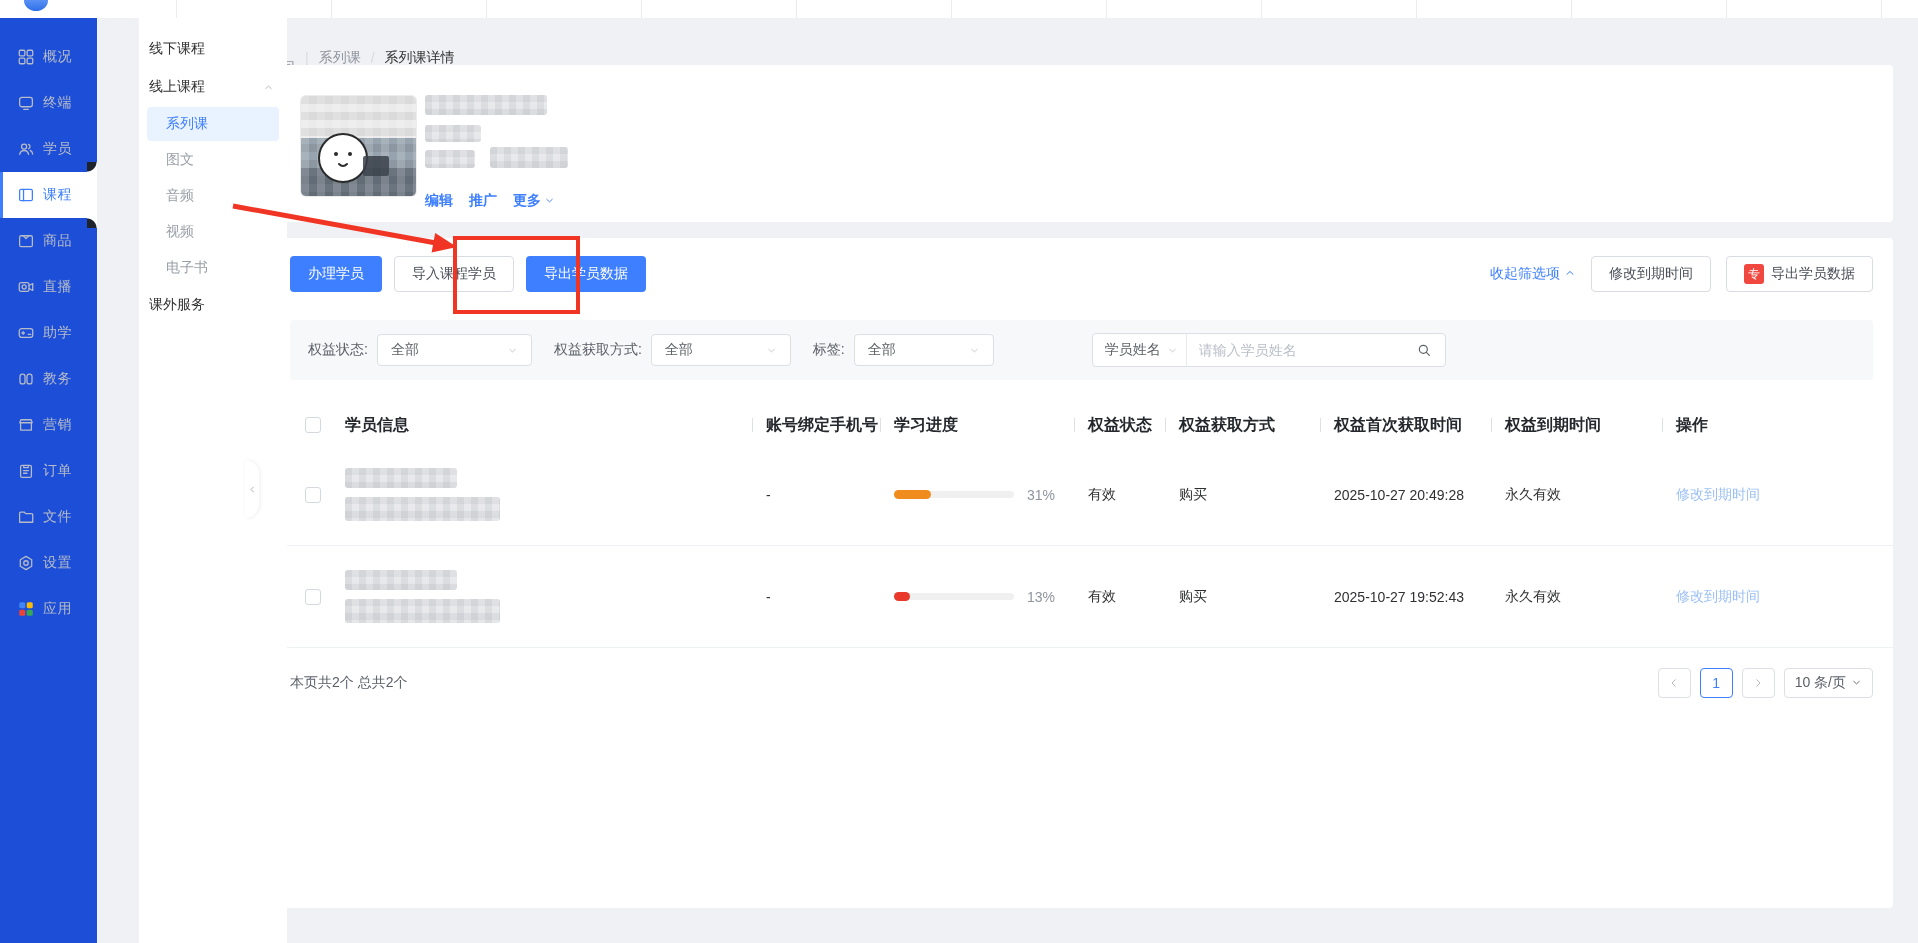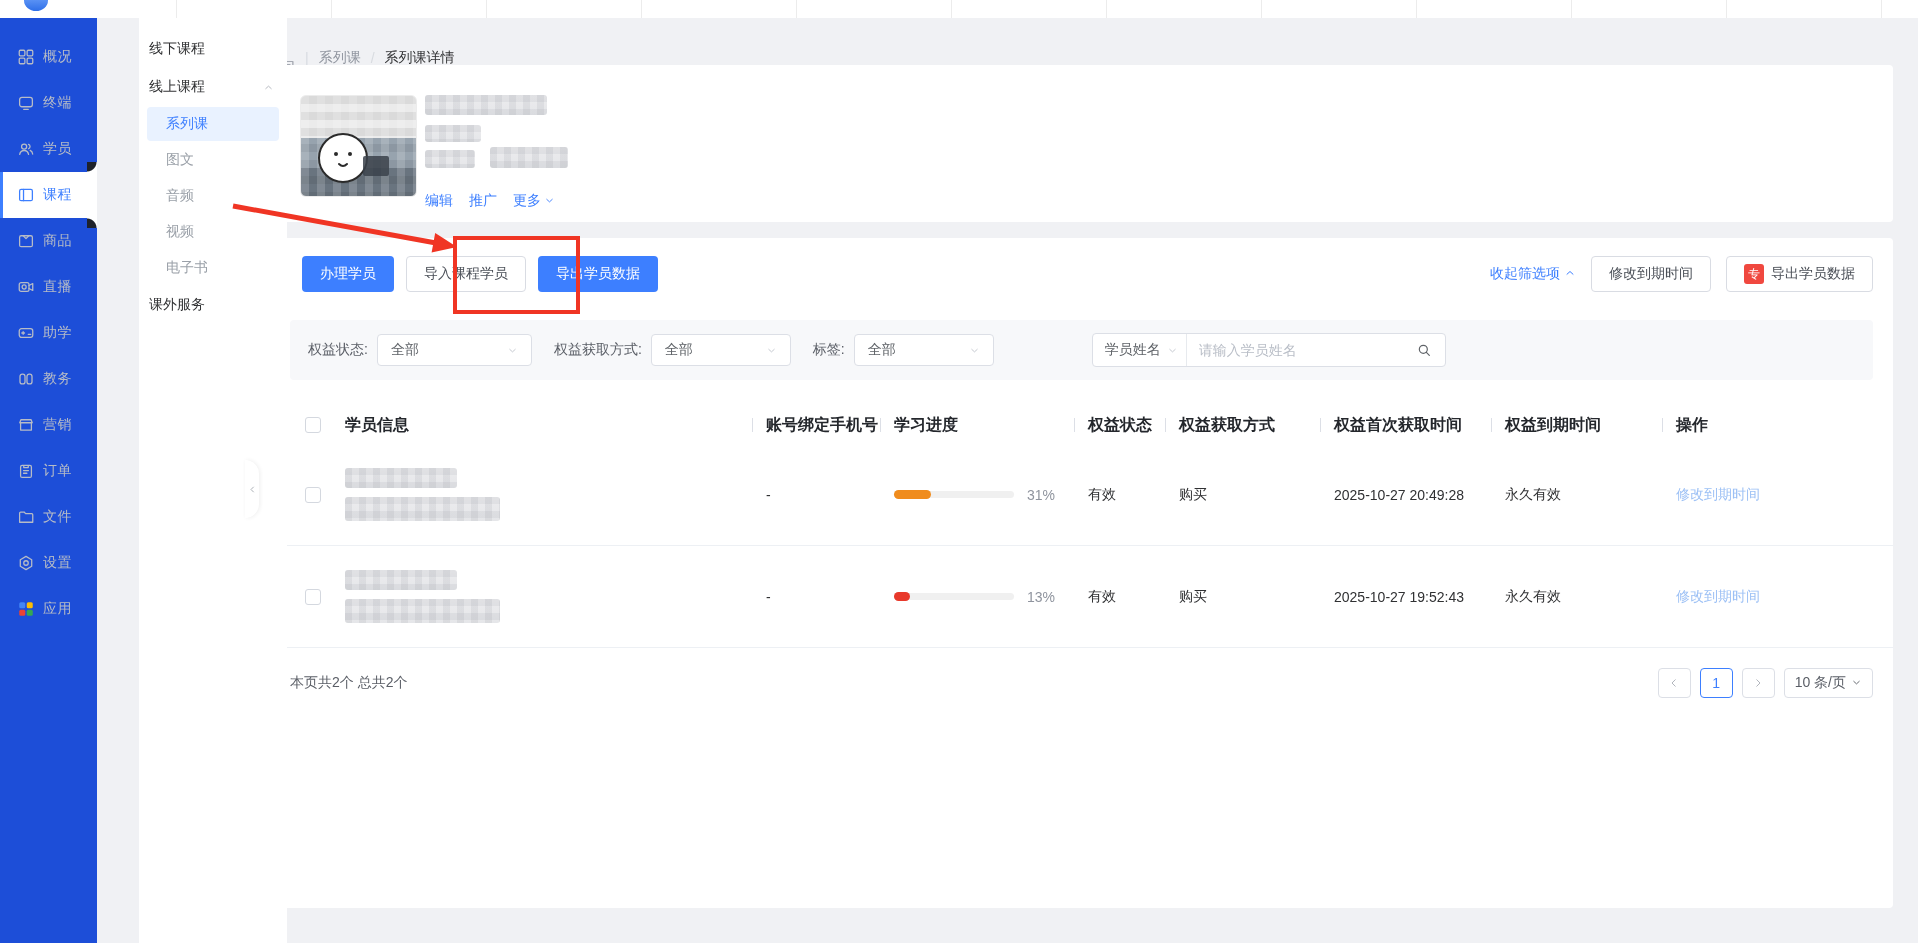--- a/index.html
+++ b/index.html
@@ -59,36 +59,36 @@
     background:
       linear-gradient(90deg, rgba(110,115,125,.10) 50%, transparent 50%) 0 0/14px 14px,
       linear-gradient(rgba(110,115,125,.09) 50%, transparent 50%) 7px 0/14px 14px,
       linear-gradient(#ececee,#e5e6e9); }
   .blur-line { position:absolute; }
   .t1 { left:163px; top:30px; width:122px; height:20px; }
   .t2 { left:163px; top:60px; width:56px; height:17px; }
   .t3a { left:163px; top:85px; width:50px; height:18px; }
   .t3b { left:228px; top:82px; width:78px; height:21px; }
   .course-actions { position:absolute; left:163px; top:127px; display:flex; gap:16px; align-items:center; color:#3d7fff; }
-  .course-actions .act { display:flex; align-items:center; gap:3px; cursor:pointer; }
+  .course-actions .act { display:flex; align-items:center; gap:3px; cursor:pointer;font-weight:bold; }
 
   
   .tabs { height:64px; border-bottom:1px solid #eef0f3; display:flex; align-items:center; padding-left:28px; gap:42px; }
   .tab { font-size:16px; color:#303133; cursor:pointer; position:relative; height:100%; display:flex; align-items:center; }
   .tab.active { color:#3d7fff; }
   .tab.active::after { content:""; position:absolute; left:50%; transform:translateX(-50%); bottom:3px;
     width:58px; height:3px; background:#3d7fff; border-radius:2px; }
 
   
   .toolbar { height:72px; display:flex; align-items:center; padding:0 20px 0 28px; }
   .btn { height:36px; padding:0 17px; border-radius:4px; font-size:14px; display:inline-flex; align-items:center;
     justify-content:center; cursor:pointer; border:1px solid transparent; gap:7px; white-space:nowrap; }
   .btn.primary { background:#3d7fff; color:#fff; }
   .btn.plain { background:#fff; border-color:#d9dce3; color:#4a4f57; }
-  .tb-left { display:flex; gap:12px;margin-left:12px; }
+  .tb-left { display:flex; gap:12px; }
   .toolbar-right { margin-left:auto; display:flex; align-items:center; gap:15px; }
   .link-blue { color:#3d7fff; display:flex; align-items:center; gap:4px; cursor:pointer; }
   .badge-pro { background:#f0483f; width:20px; height:20px; border-radius:3px; color:#fff; font-size:12px;
     display:flex; align-items:center; justify-content:center; }
 
   
   .filter-band { margin:10px 20px 0 28px; height:60px; background:#f7f8fa; border-radius:4px;
     display:flex; align-items:center; padding:0 18px; }
   .f-item { display:flex; align-items:center; gap:9px; color:#5a5e66; }
   .f-item + .f-item { margin-left:22px; }

